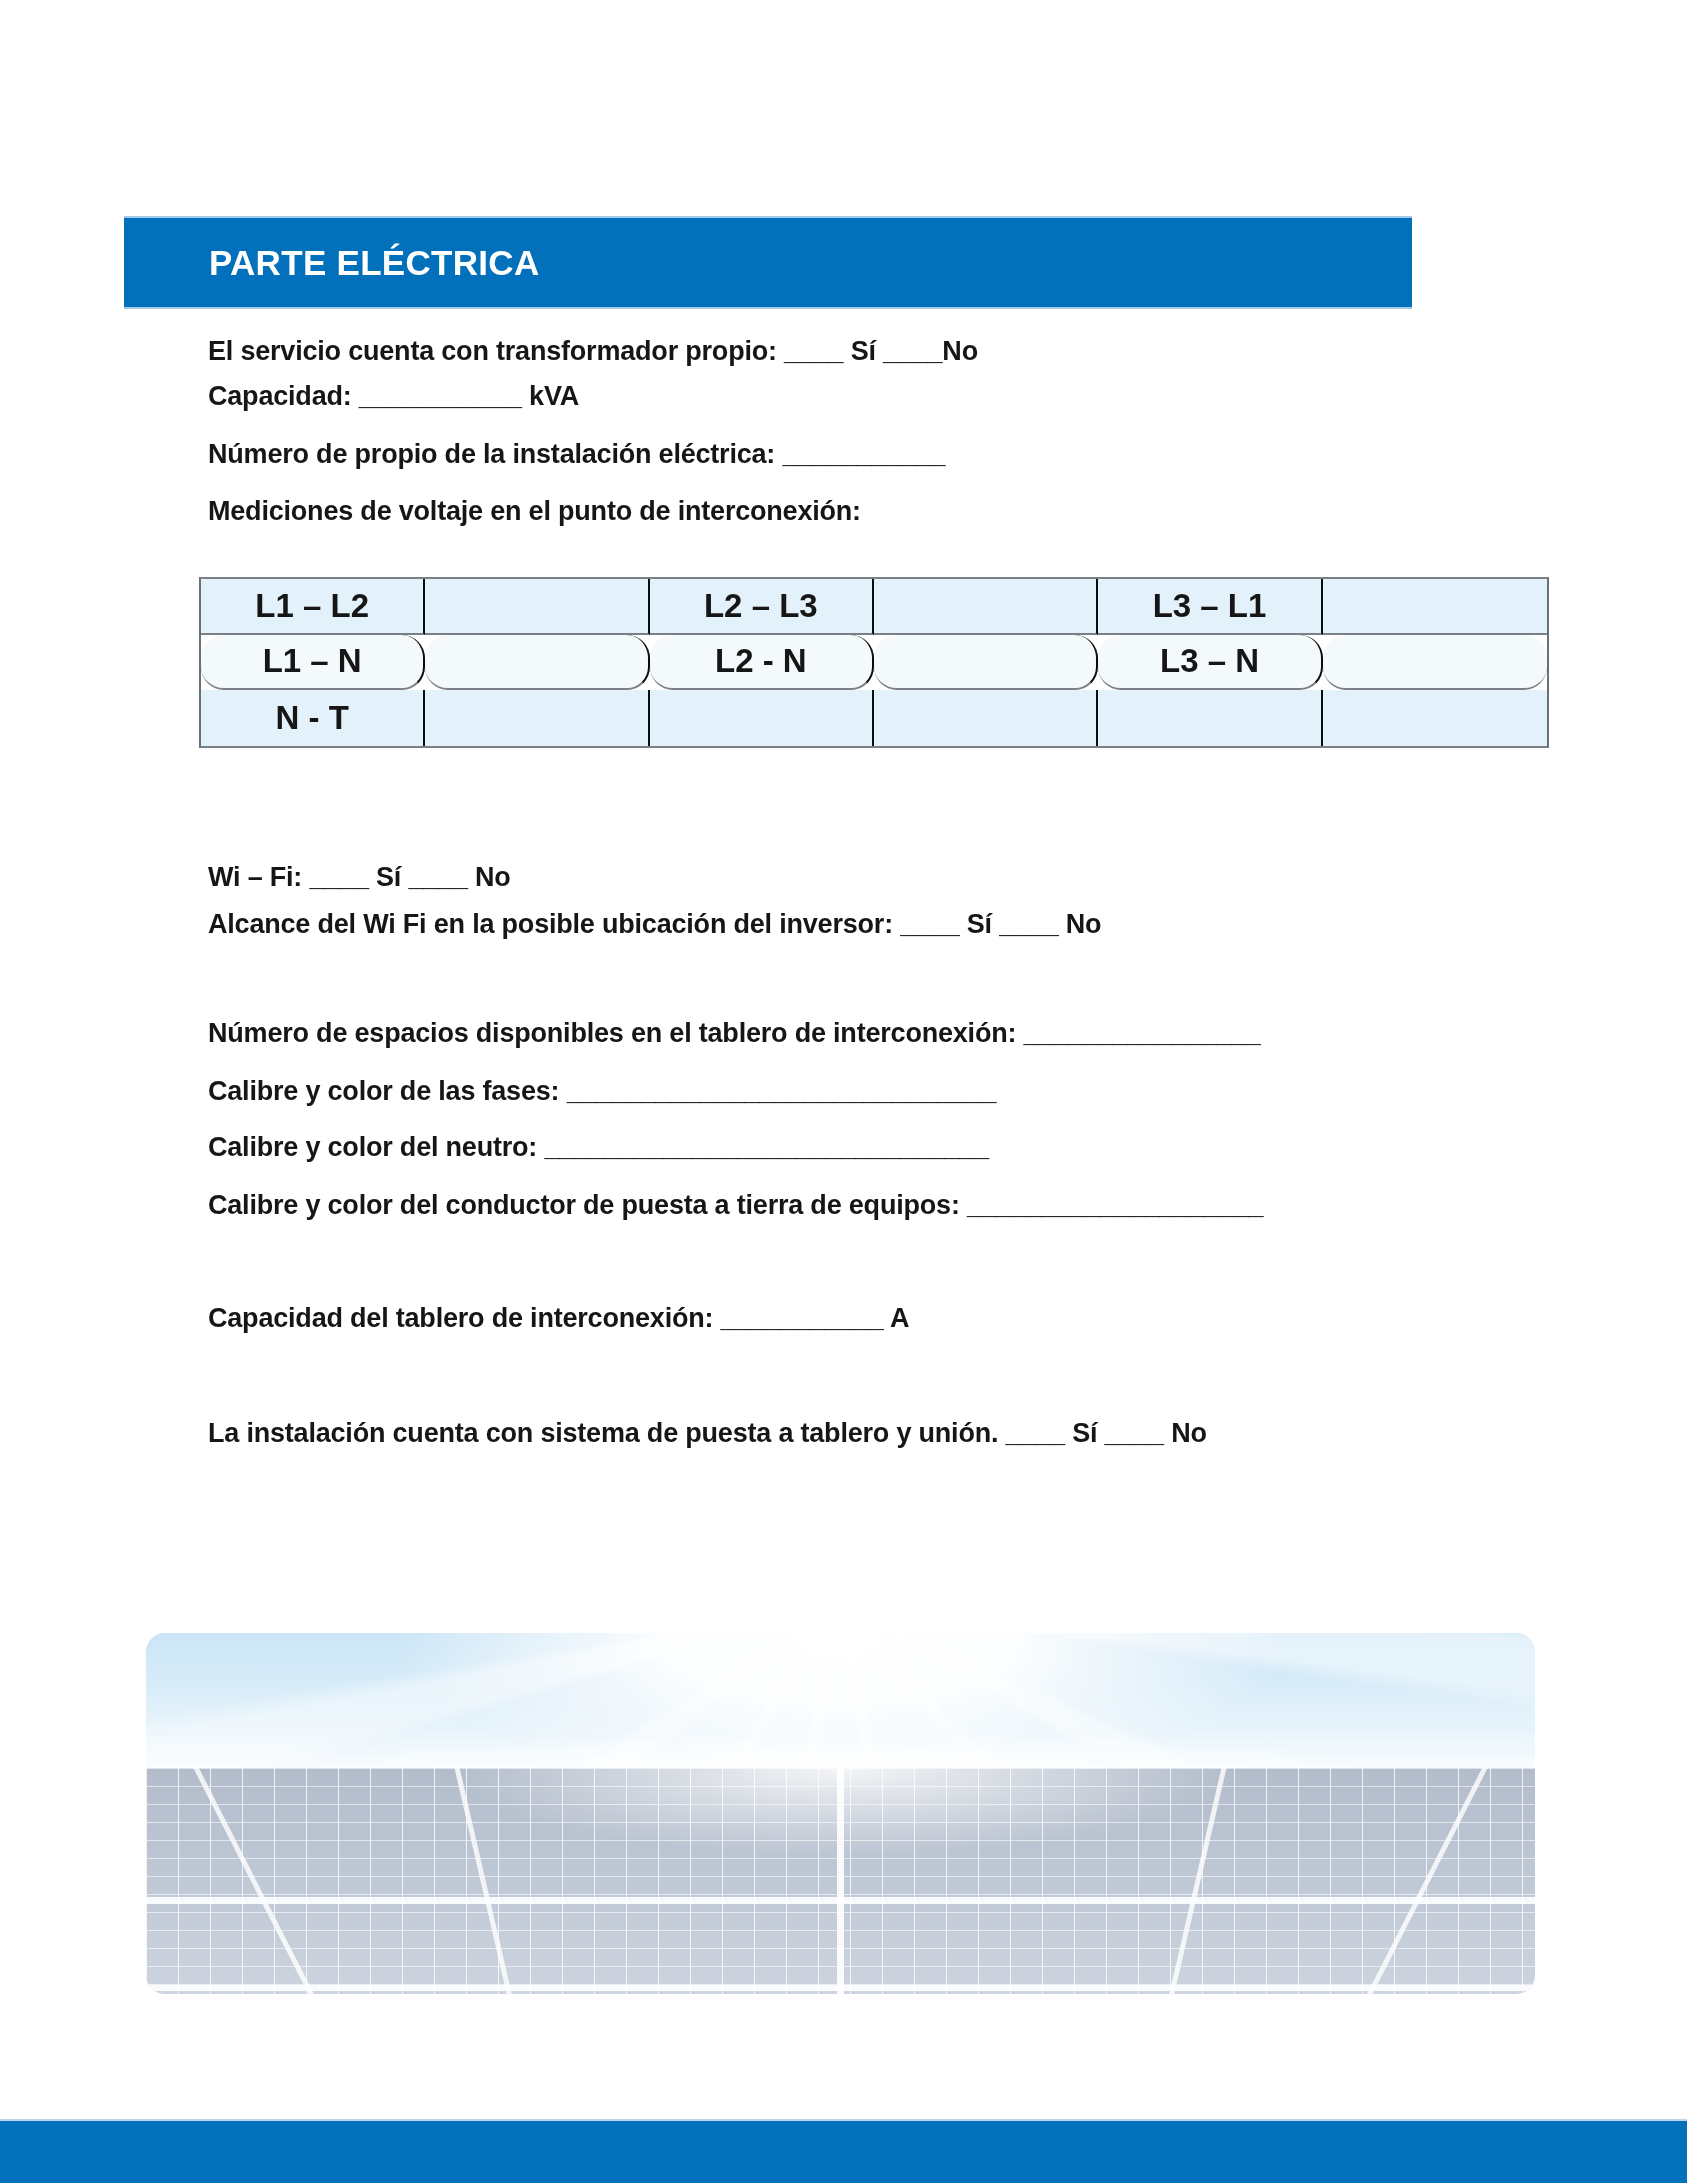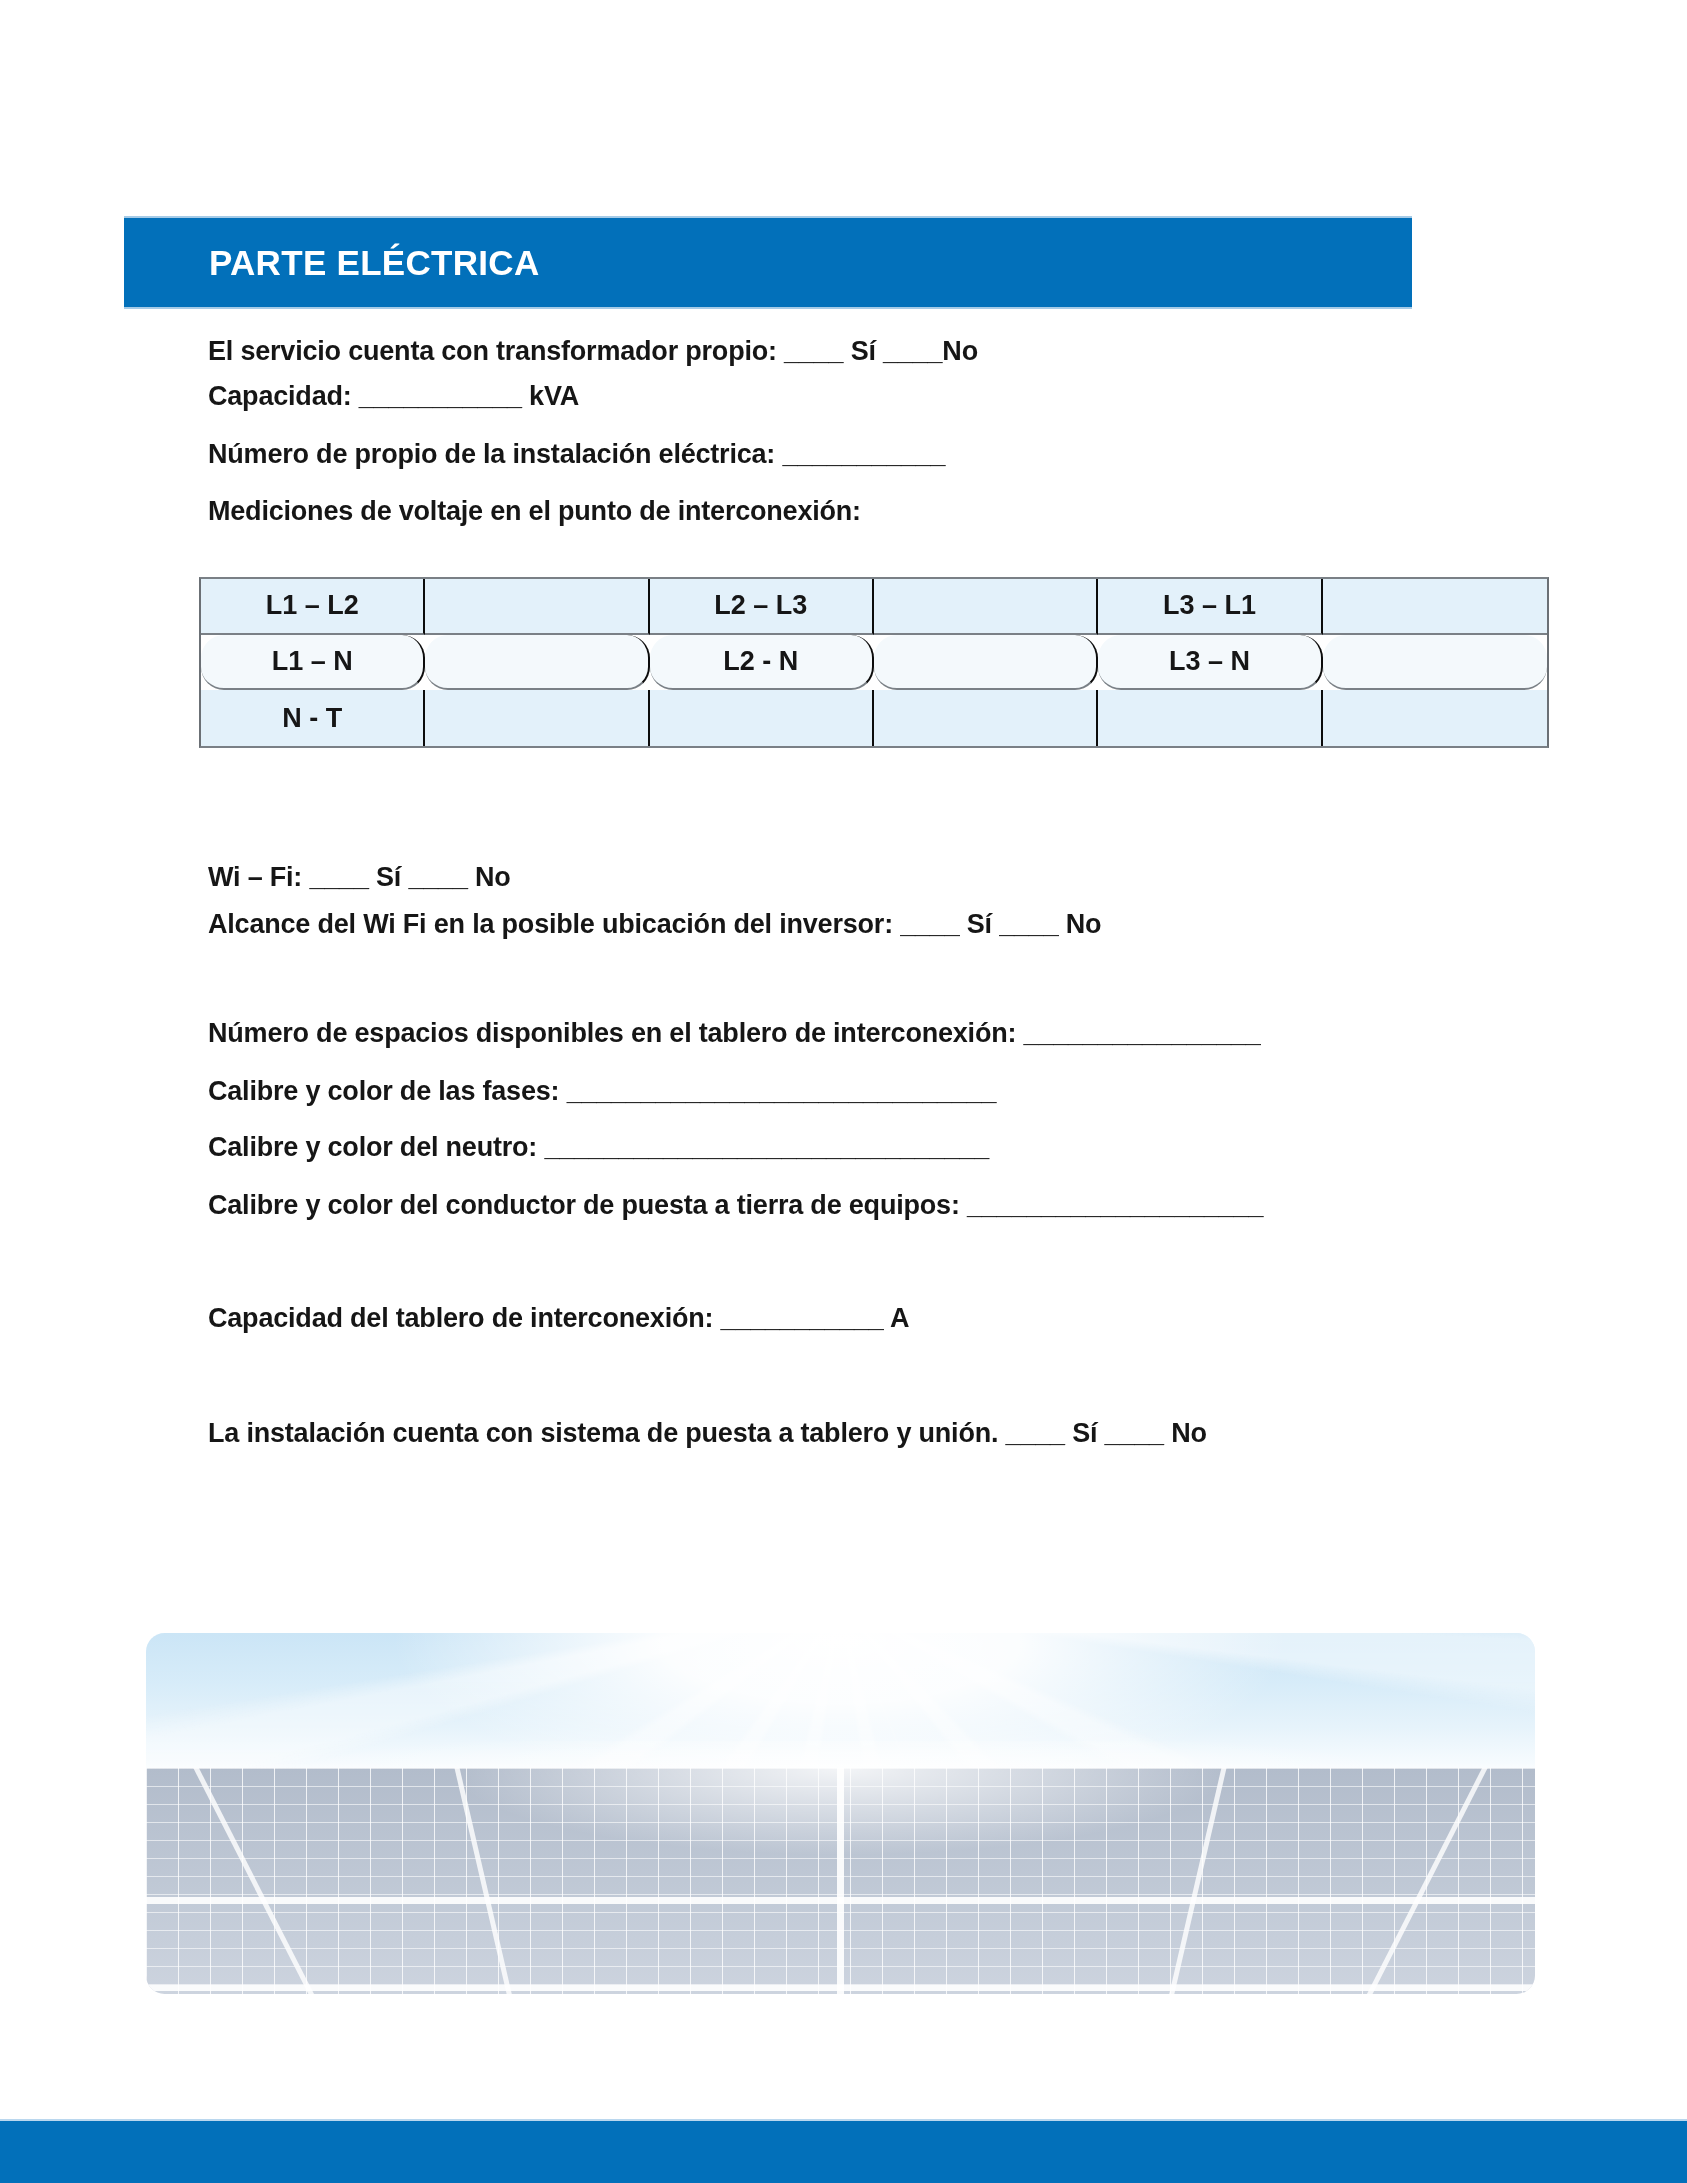--- a/index.html
+++ b/index.html
@@ -54,21 +54,21 @@
     grid-template-rows: repeat(3, 1fr);
     border-top: 2.6px solid #7a8086;
     border-bottom: 2.6px solid #7a8086;
     border-left: 2px solid #6b7075;
     border-right: 2px solid #6b7075;
   }
   .vcell {
     display: flex;
     align-items: center;
     justify-content: center;
-    font-size: 27px;
+    font-size: 33px;
     font-weight: bold;
     color: #161616;
     border-right: 2px solid #0c0c0c;
   }
   .vcell.last-col { border-right: none; }
   .vcell.row-0, .vcell.row-1 { border-bottom: 2.6px solid #7a8086; }
   .vcell.bg-odd  { background: #e3f1fa; }
   .vcell.bg-even { background: #f4f9fc; border-radius: 23px; }
 
   

